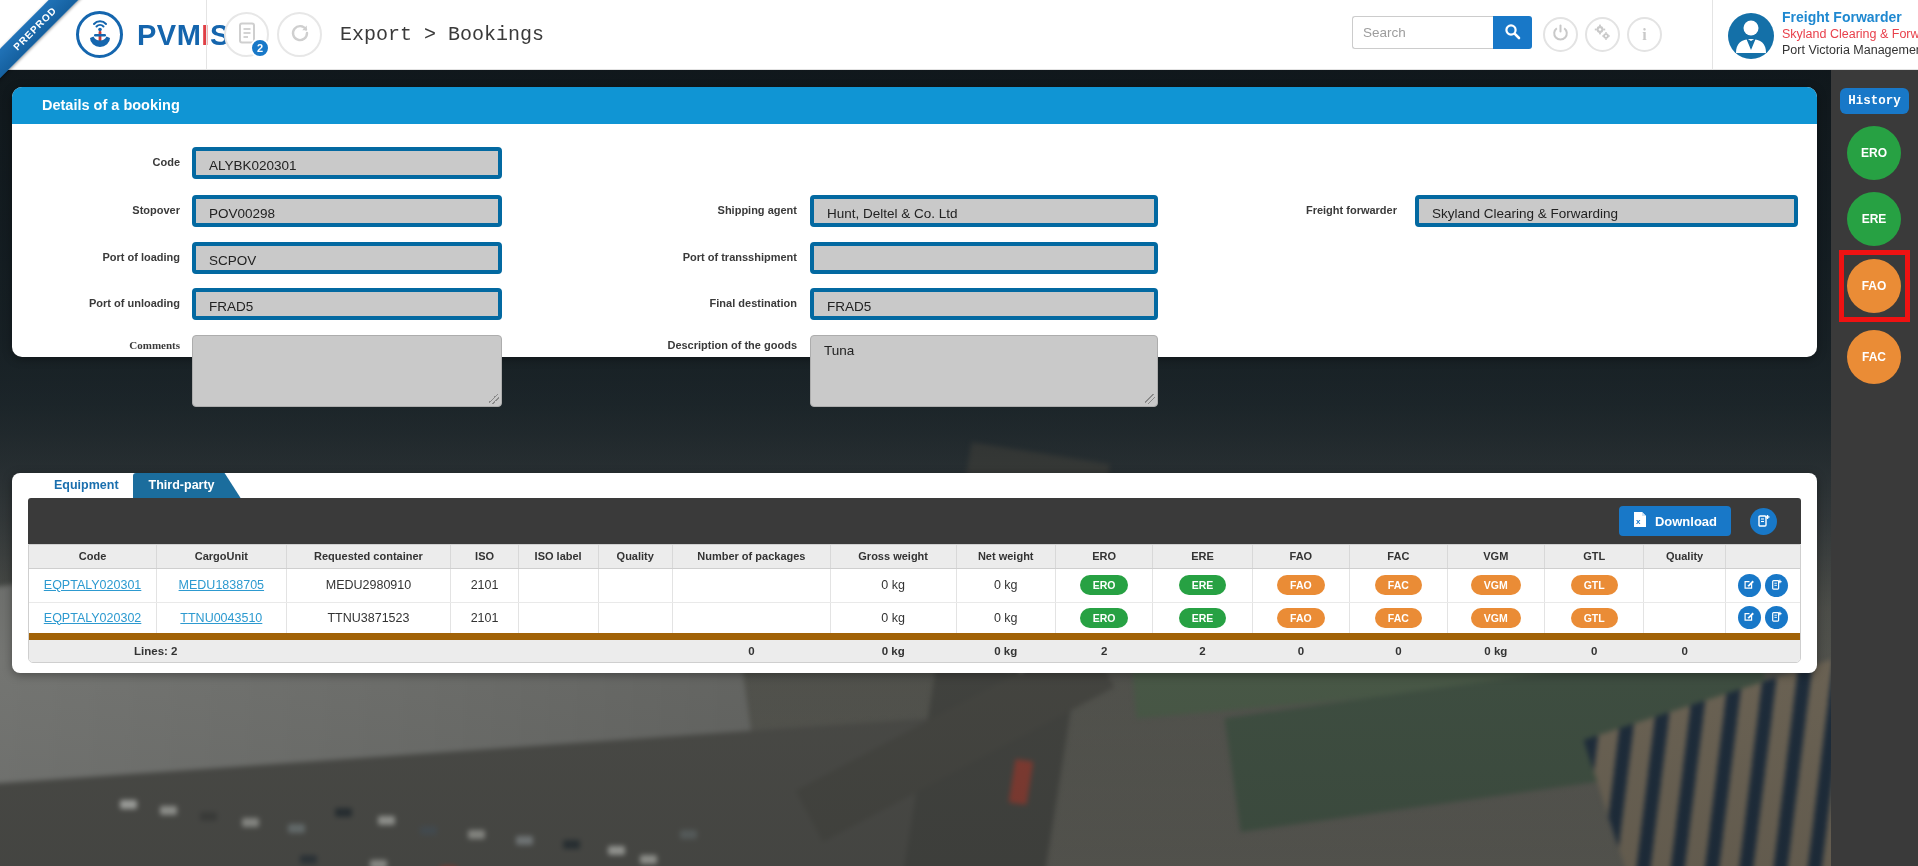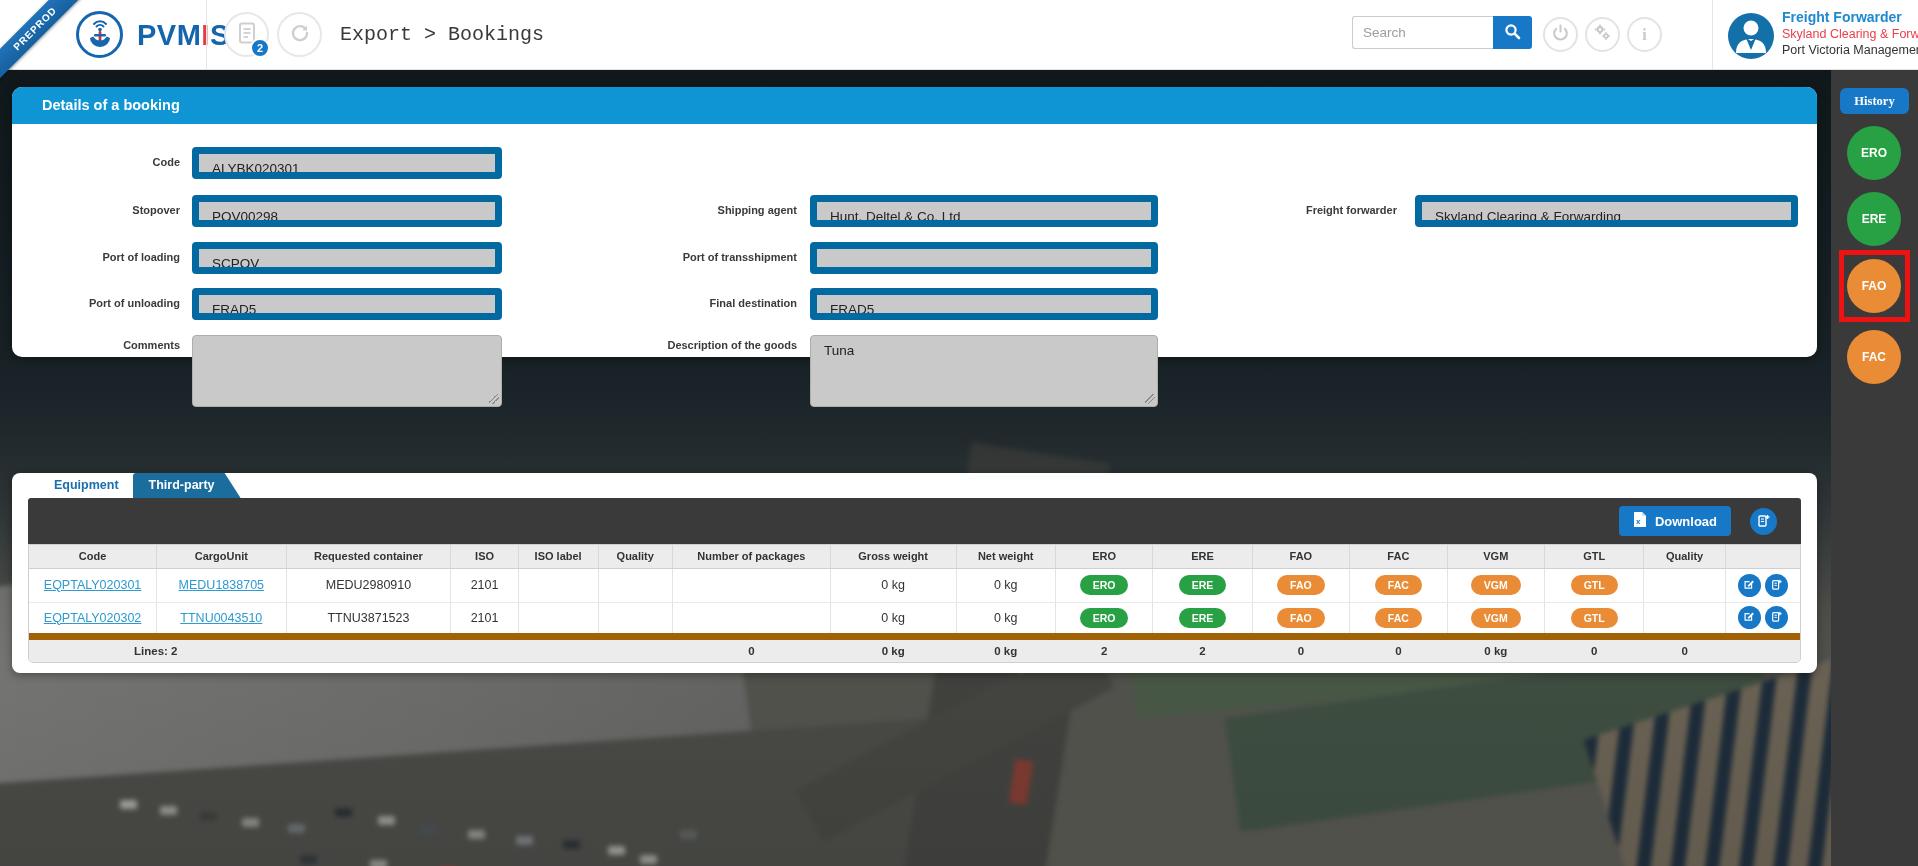--- a/index.html
+++ b/index.html
@@ -41,30 +41,30 @@
   .truck { position:absolute; left:1012px; top:690px; width:18px; height:44px; background:#a8493b; transform:rotate(9deg); border-radius:2px; }
   .green-bldg { position:absolute; left:1130px; top:500px; width:430px; height:130px; background:#5d7158; transform:rotate(-5deg); }
   .green-bldg2 { position:absolute; left:1230px; top:610px; width:540px; height:115px; background:#4f6350; transform:rotate(-8deg); }
   .trees { position:absolute; left:1240px; top:460px; width:30px; height:30px; border-radius:50%; background:#2e4a30;
     box-shadow:60px 14px 0 6px #33503­4, 120px 30px 0 4px #2b452d, 420px 90px 0 8px #33503­4, 480px 150px 0 5px #2b452d, 520px 230px 0 9px #30482f, 540px 330px 0 7px #2b452d; }
   .solar-roof { position:absolute; left:1620px; top:620px; width:280px; height:280px; transform:rotate(-18deg); background:repeating-linear-gradient(115deg,#223447 0 14px,#8c7f6a 14px 34px); }
   .scene-overlay { position:absolute; inset:0; background:linear-gradient(180deg,rgba(13,20,24,.82) 0%,rgba(13,20,24,.64) 34%,rgba(16,22,25,.38) 55%,rgba(18,22,24,.28) 74%,rgba(18,22,24,.34) 100%); }
 
   
   .side-rail { position:absolute; left:1831px; top:70px; width:87px; height:796px; background:#3a3a3a; z-index:25; }
-  .history-btn { position:absolute; left:9px; top:18px; width:69px; height:26px; background:#1878c8; color:#fff; border:none; border-radius:6px; font-size:12.5px; font-weight:bold; cursor:pointer; font-family:Liberation Serif, serif; }
+  .history-btn { position:absolute; left:9px; top:18px; width:69px; height:26px; background:#1878c8; color:#fff; border:none; border-radius:6px; font-size:12.5px; font-weight:bold; cursor:pointer; font-family:Liberation Mono, monospace; }
   .status-circle { position:absolute; left:16px; width:54px; height:54px; border-radius:50%; color:#fff; font-size:12px; font-weight:bold; display:flex; align-items:center; justify-content:center; cursor:pointer; }
   .st-green { background:#27a143; } .st-orange { background:#ea8c36; }
   .fao-highlight { position:absolute; left:8px; top:180px; width:71px; height:72px; border:5px solid #ef1212; z-index:2; }
 
   
   .details-panel { position:absolute; left:12px; top:87px; width:1805px; height:270px; background:#fff; border-radius:10px; box-shadow:0 2px 10px rgba(0,0,0,.35); z-index:20; }
   .panel-header { height:37px; background:#1095d4; border-radius:10px 10px 0 0; color:#fff; font-size:14.5px; font-weight:bold; line-height:37px; padding-left:30px; }
   .f-label { position:absolute; text-align:right; font-size:11px; font-weight:bold; color:#3a3a3a; }
-  .f-input { position:absolute; background:#c9c9c9; border:7px solid #0369a1; border-radius:4px; height:32px; line-height:30px; padding:0 13px; font-size:13.5px; color:#222; overflow:hidden; white-space:nowrap; }
+  .f-input { position:absolute; background:#c9c9c9; border:4px solid #0369a1; border-radius:4px; height:32px; line-height:30px; padding:0 13px; font-size:13.5px; color:#222; overflow:hidden; white-space:nowrap; }
   .f-area { position:absolute; background:#c9c9c9; border:1px solid #adadad; border-radius:4px; height:72px; padding:7px 13px; font-size:13.5px; color:#222; }
   .f-area::after { content:""; position:absolute; right:2px; bottom:2px; width:10px; height:10px; background:linear-gradient(135deg,transparent 0 40%,#8a8a8a 40% 48%,transparent 48% 62%,#8a8a8a 62% 70%,transparent 70%); }
   .lab-c1 { left:0; width:168px; } .in-c1 { left:180px; width:310px; }
   .lab-c2 { left:598px; width:187px; } .in-c2 { left:798px; width:348px; }
   .lab-c3 { left:1198px; width:187px; } .in-c3 { left:1403px; width:383px; }
 
   
   .equip-panel { position:absolute; left:12px; top:473px; width:1805px; height:200px; background:#fff; border-radius:8px; box-shadow:0 2px 10px rgba(0,0,0,.35); z-index:20; }
   .tabs { position:absolute; left:28px; top:0; height:25px; display:flex; }
   .tab { height:25px; line-height:25px; font-size:12.5px; font-weight:bold; cursor:pointer; }
@@ -226,21 +226,21 @@
 
   <div class="f-label lab-c1" style="top:117px;">Stopover</div>
   <div class="f-input in-c1" style="top:108px;">POV00298</div>
 
   <div class="f-label lab-c1" style="top:164px;">Port of loading</div>
   <div class="f-input in-c1" style="top:155px;">SCPOV</div>
 
   <div class="f-label lab-c1" style="top:210px;">Port of unloading</div>
   <div class="f-input in-c1" style="top:201px;">FRAD5</div>
 
-  <div class="f-label lab-c1" style="top:252px;">Comments</div>
+  <div class="f-label lab-c1" style="top:252px;font-family:Liberation Serif, serif;">Comments</div>
   <div class="f-area in-c1" style="top:248px;"></div>
 
   <div class="f-label lab-c2" style="top:117px;">Shipping agent</div>
   <div class="f-input in-c2" style="top:108px;">Hunt, Deltel &amp; Co. Ltd</div>
 
   <div class="f-label lab-c2" style="top:164px;">Port of transshipment</div>
   <div class="f-input in-c2" style="top:155px;"></div>
 
   <div class="f-label lab-c2" style="top:210px;">Final destination</div>
   <div class="f-input in-c2" style="top:201px;">FRAD5</div>

